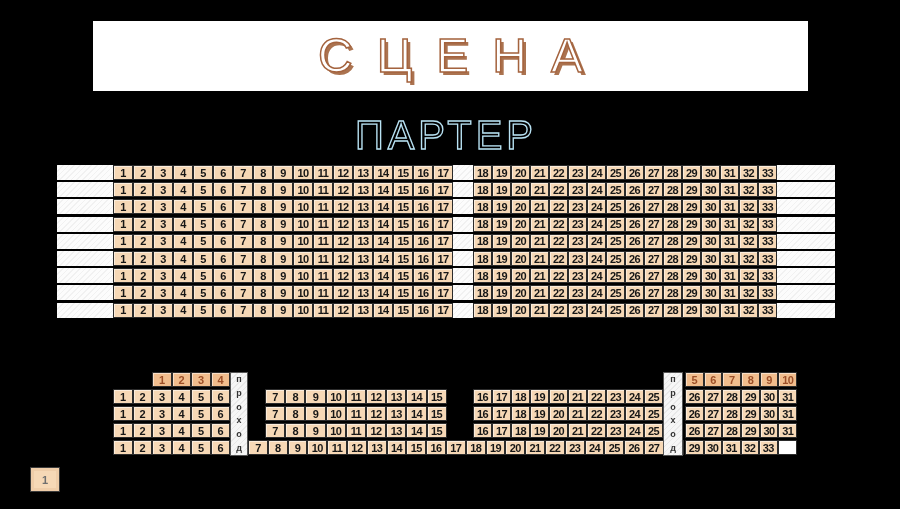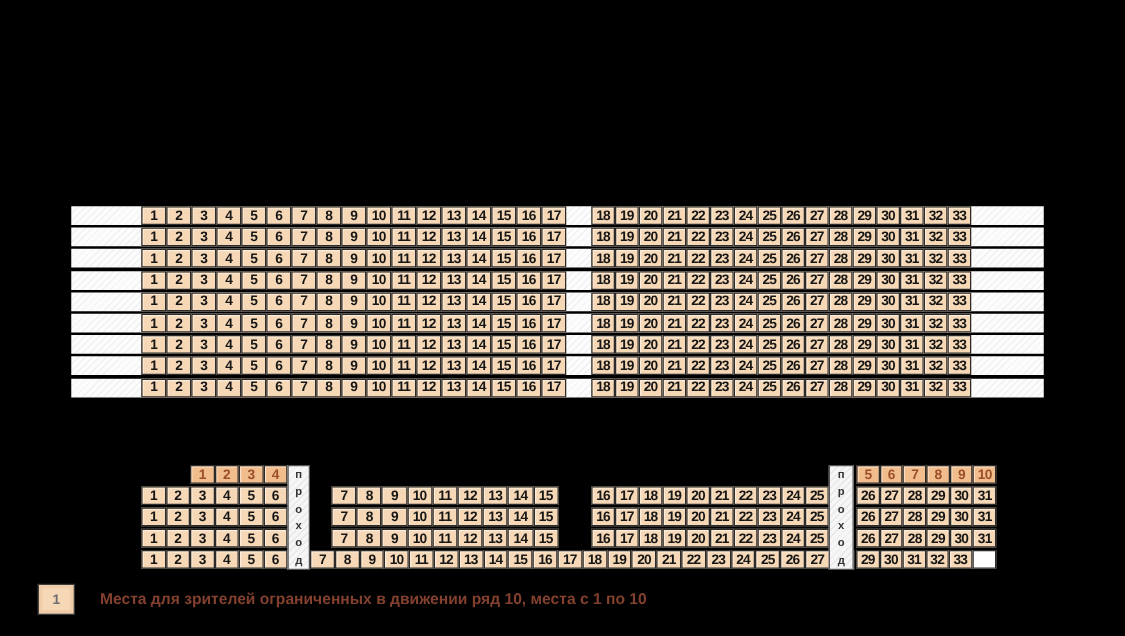--- a/index.html
+++ b/index.html
@@ -79,21 +79,25 @@
   .legend-text{
     position:absolute;left:80px;top:472px;
     font-size:12.5px;font-weight:700;color:var(--legend-text);white-space:nowrap;
   }
 </style>
 </head>
 <body>
 
 <div class="screen">
 
-
+  <div class="stage-banner">
+    <span class="stage-text">СЦЕНА</span>
+  </div>
+
+  <div class="section-title parterre-title">ПАРТЕР</div>
 
   <div class="parterre-grid" id="parterre-grid">
       <div class="prow" style="top: 0px;">
         <div class="sblock" style="left: 56px;">
           <div class="seat" style="width: 20px;">1</div>
           <div class="seat" style="width: 20px;">2</div>
           <div class="seat" style="width: 20px;">3</div>
           <div class="seat" style="width: 20px;">4</div>
           <div class="seat" style="width: 20px;">5</div>
           <div class="seat" style="width: 20px;">6</div>
@@ -627,15 +631,14 @@
         <span>п</span>
         <span>р</span>
         <span>о</span>
         <span>х</span>
         <span>о</span>
         <span>д</span>
       </div>
     </div>
 
   <div class="legend-swatch">1</div>
-  <div class="legend-text">Места для зрителей ограниченных в движении ряд 10, места с 1 по 10</div>
 
 </div>
 
 </body></html>

